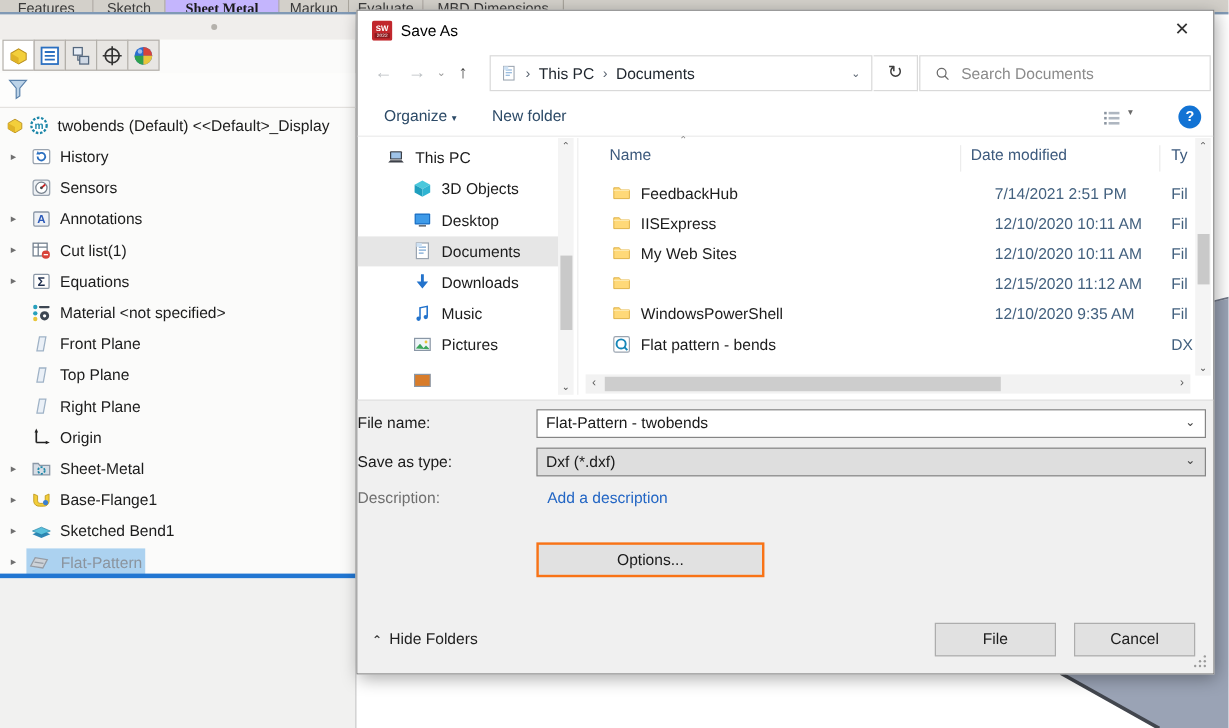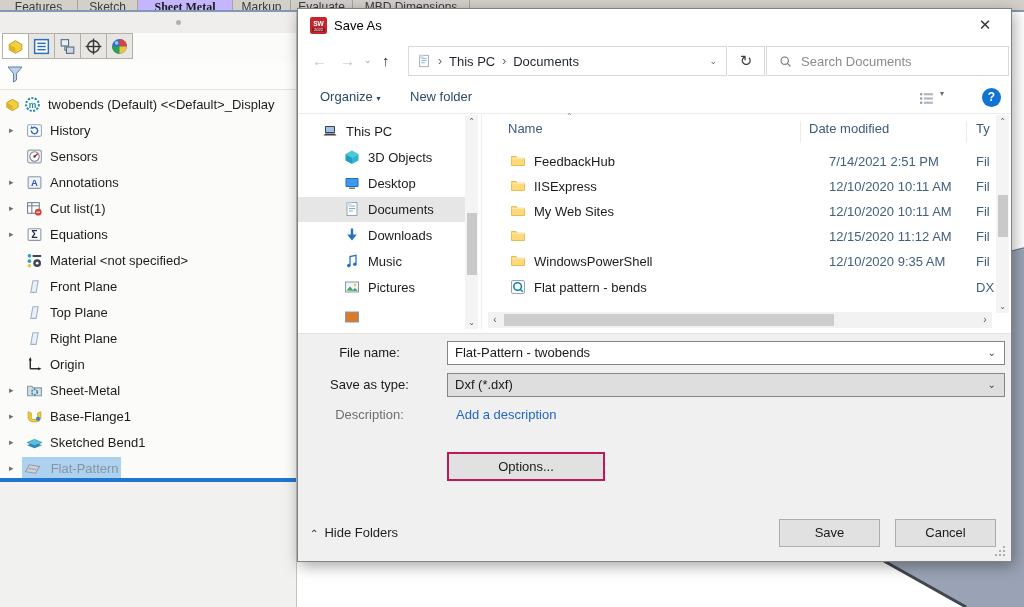--- a/index.html
+++ b/index.html
@@ -75,27 +75,27 @@
   .fic svg{width:16px;height:16px;display:block;}
   .fname{position:absolute;left:52px;color:#1c1c1c;white-space:nowrap;}
   .fdate{position:absolute;left:347px;color:#43617f;white-space:nowrap;text-align:right;}
   .ftype{position:absolute;left:494px;color:#43617f;white-space:nowrap;}
   #list-vscroll{left:698px;top:106px;width:13px;height:198px;background:#f4f4f4;}
   #hscroll{left:190px;top:303px;width:504px;height:16px;background:#f2f2f2;}
   #hscroll .hth{position:absolute;left:16px;top:2px;width:330px;height:12px;background:#cdcdcd;}
   .hcaret{position:absolute;top:0;width:14px;height:16px;text-align:center;line-height:16px;font-size:10px;color:#5a5a5a;}
   
   #lower{left:0;top:324px;width:713px;height:228px;background:#f0f0f0;border-top:1px solid #e2e2e2;box-sizing:border-box;}
-  .flabel{position:absolute;width:143px;text-align:center;font-size:13px;color:#1a1a1a;}
+  .flabel{position:absolute;width:143px;text-align:left;font-size:13px;color:#1a1a1a;}
   .combo{position:absolute;left:149px;width:558px;height:24px;box-sizing:border-box;border:1px solid #858585;
          font-size:13px;line-height:22px;padding-left:7px;color:#1a1a1a;}
   .combo .chev{position:absolute;right:8px;top:0;color:#444;font-size:10px;}
   .btn{position:absolute;background:#e1e1e1;border:1px solid #adadad;box-sizing:border-box;
        text-align:center;font-size:13px;color:#1a1a1a;}
-  #options-btn{left:149px;top:443px;width:158px;height:29px;line-height:25px;border:2px solid #be185d;}
+  #options-btn{left:149px;top:443px;width:190px;height:29px;line-height:25px;border:2px solid #f97316;}
   #save-btn{left:481px;top:510px;width:101px;height:28px;line-height:26px;}
   #cancel-btn{left:597px;top:510px;width:101px;height:28px;line-height:26px;}
   #hide-folders{left:12px;top:516px;font-size:13px;color:#1f1f1f;}
   #hide-folders .caret{font-size:10px;font-weight:bold;color:#3b3b3b;margin-right:6px;}
   #desc-link{color:#2366c4;}
   #grip{left:696px;top:536px;width:12px;height:12px;}
 </style>
 </head>
 <body>
 
@@ -563,21 +563,21 @@
     <span class="flabel" style="top:368px;left:0">Save as type:</span>
     <div class="combo" style="top:364px;background:#dedede">
       <span>Dxf (*.dxf)</span>
       <span class="chev">⌄</span>
     </div>
     <span class="flabel" style="top:398px;left:0;color:#6f6f6f">Description:</span>
     <span class="dlg-abs" id="desc-link" style="left:158px;top:398px">Add a description</span>
 
     <div class="btn" id="options-btn">Options...</div>
     <div class="dlg-abs" id="hide-folders"><span class="caret">⌃</span><span>Hide Folders</span></div>
-    <div class="btn" id="save-btn">Save</div>
+    <div class="btn" id="save-btn">File</div>
     <div class="btn" id="cancel-btn">Cancel</div>
     <svg class="dlg-abs" id="grip" viewBox="0 0 12 12">
       <circle cx="10" cy="2" r="1" fill="#9a9a9a"></circle>
         <circle cx="10" cy="6" r="1" fill="#9a9a9a"></circle>
         <circle cx="10" cy="10" r="1" fill="#9a9a9a"></circle>
       <circle cx="6" cy="6" r="1" fill="#9a9a9a"></circle>
         <circle cx="6" cy="10" r="1" fill="#9a9a9a"></circle>
         <circle cx="2" cy="10" r="1" fill="#9a9a9a"></circle>
     </svg>
   </div>

